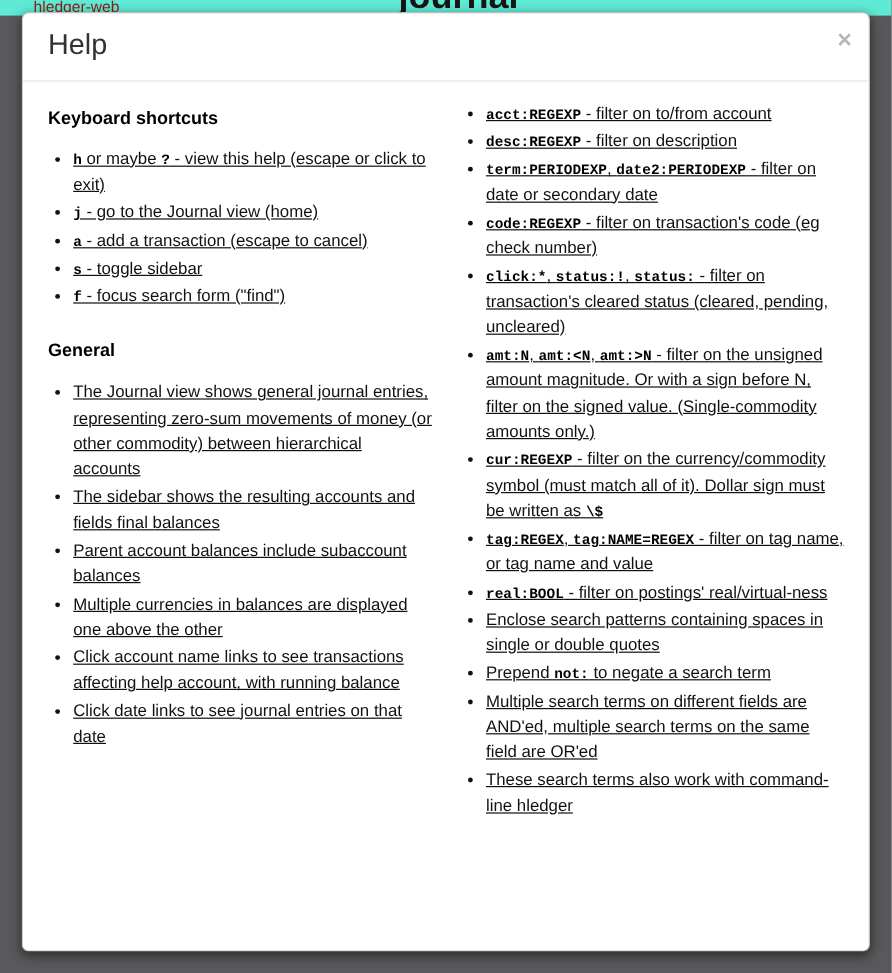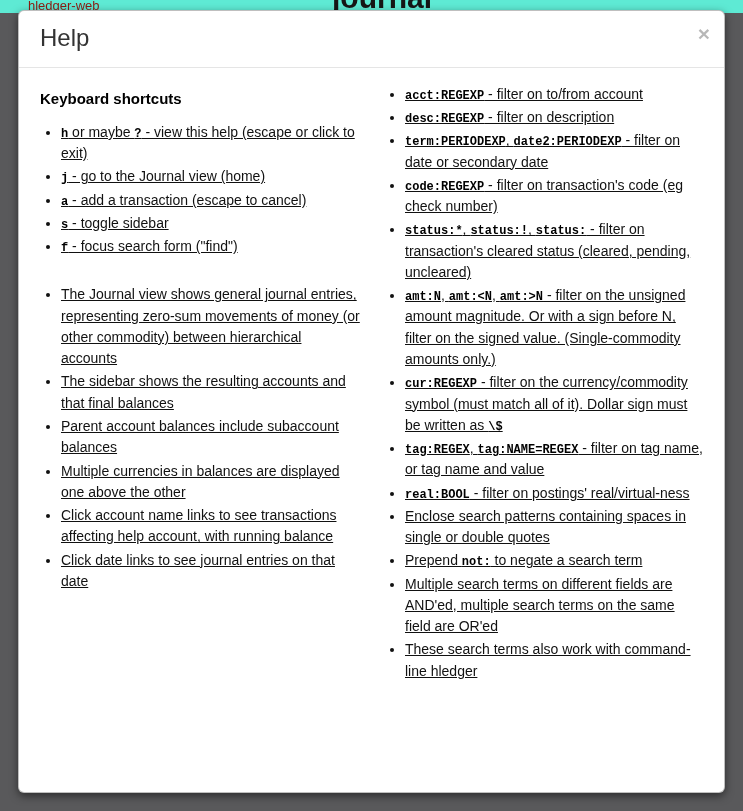--- a/index.html
+++ b/index.html
@@ -75,38 +75,39 @@
           <h3 class="section-heading">Keyboard shortcuts</h3>
           <ul class="help-list">
             <li><code>h</code> or maybe <code>?</code> - view this help (escape or click to exit)</li>
             <li><code>j</code> - go to the Journal view (home)</li>
             <li><code>a</code> - add a transaction (escape to cancel)</li>
             <li><code>s</code> - toggle sidebar</li>
             <li><code>f</code> - focus search form ("find")</li>
           </ul>
         </div>
         <div class="section">
+          <h3 class="section-heading">General</h3>
           <ul class="help-list">
             <li>The Journal view shows general journal entries, representing zero-sum movements of money (or other commodity) between hierarchical accounts</li>
-            <li>The sidebar shows the resulting accounts and that final balances</li>
+            <li>The sidebar shows the resulting accounts and fields final balances</li>
             <li>Parent account balances include subaccount balances</li>
             <li>Multiple currencies in balances are displayed one above the other</li>
             <li>Click account name links to see transactions affecting help account, with running balance</li>
             <li>Click date links to see journal entries on that date</li>
           </ul>
         </div>
       </div>
     <div class="col">
         <div class="section">
           <ul class="help-list">
             <li><code>acct:REGEXP</code> - filter on to/from account</li>
             <li><code>desc:REGEXP</code> - filter on description</li>
             <li><code>term:PERIODEXP</code>, <code>date2:PERIODEXP</code> - filter on date or secondary date</li>
             <li><code>code:REGEXP</code> - filter on transaction's code (eg check number)</li>
-            <li><code>status:*</code>, <code>status:!</code>, <code>status:</code> - filter on transaction's cleared status (cleared, pending, uncleared)</li>
+            <li><code>click:*</code>, <code>status:!</code>, <code>status:</code> - filter on transaction's cleared status (cleared, pending, uncleared)</li>
             <li><code>amt:N</code>, <code>amt:&lt;N</code>, <code>amt:&gt;N</code> - filter on the unsigned amount magnitude. Or with a sign before N, filter on the signed value. (Single-commodity amounts only.)</li>
             <li><code>cur:REGEXP</code> - filter on the currency/commodity symbol (must match all of it). Dollar sign must be written as <code>\$</code></li>
             <li><code>tag:REGEX</code>, <code>tag:NAME=REGEX</code> - filter on tag name, or tag name and value</li>
             <li><code>real:BOOL</code> - filter on postings' real/virtual-ness</li>
             <li>Enclose search patterns containing spaces in single or double quotes</li>
             <li>Prepend <code>not:</code> to negate a search term</li>
             <li>Multiple search terms on different fields are AND'ed, multiple search terms on the same field are OR'ed</li>
             <li>These search terms also work with command-line hledger</li>
           </ul>
         </div>

